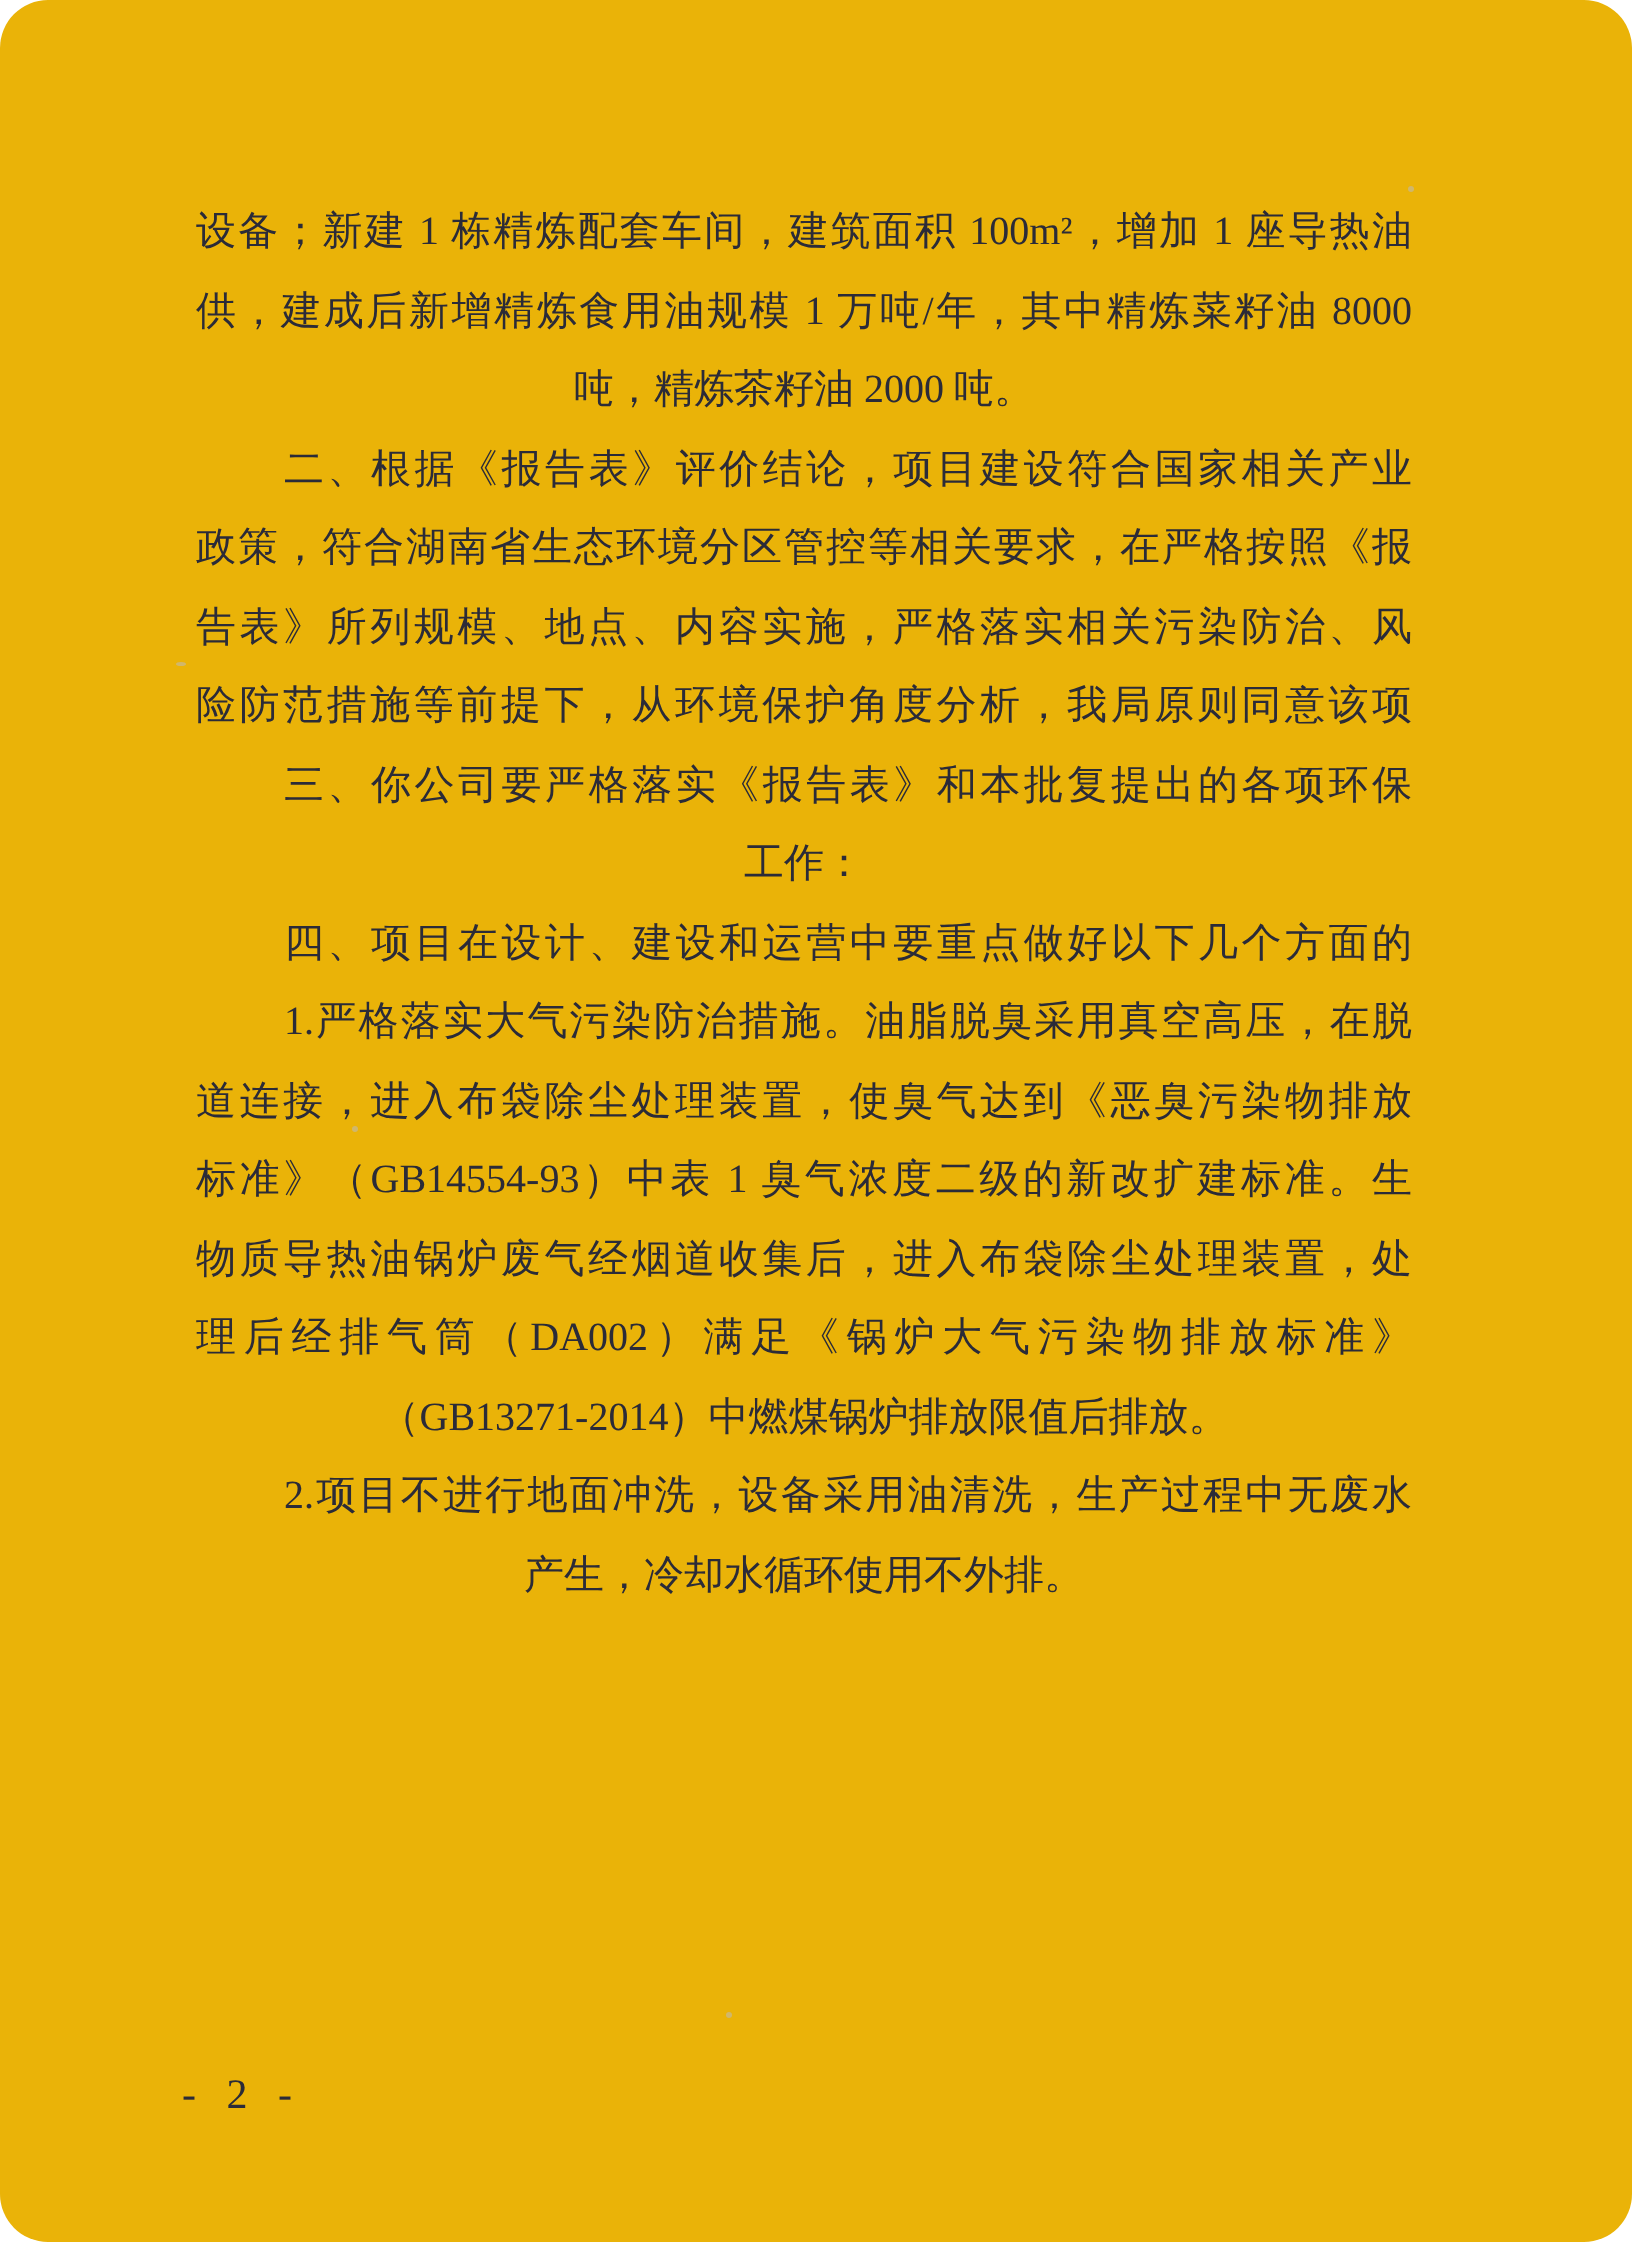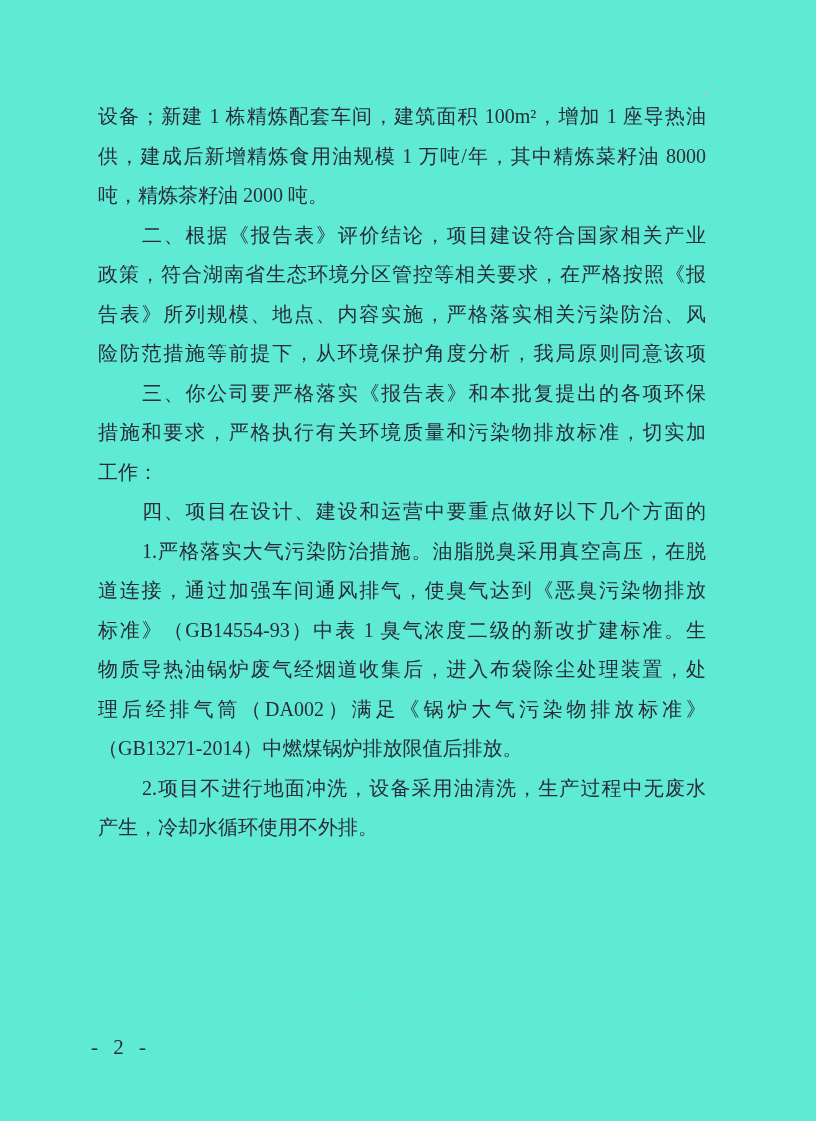--- a/index.html
+++ b/index.html
@@ -4,36 +4,37 @@
 <style>
   html, body {
     margin: 0;
     padding: 0;
     background: #ffffff;
   }
   .page {
     position: relative;
     width: 816px;
     height: 1121px;
-    background: #5eead4;
+    background: #eab308;
     overflow: hidden;
     font-family: "Liberation Serif", "DejaVu Serif", serif;
+    border-radius: 24px;
   }
   .content {
     position: absolute;
     left: 98px;
     top: 97px;
     width: 608px;
   }
   .line {
     height: 39.5px;
     line-height: 39.5px;
     font-size: 20px;
     color: #2b2b38;
-    text-align: left;
+    text-align: center;
     white-space: normal;
     overflow: visible;
   }
   .line.j {
     text-align: justify;
     text-align-last: justify;
     text-justify: inter-character;
   }
   .line.indent {
     text-indent: 44px;
@@ -66,25 +67,24 @@
 <div class="page">
   <div class="content">
       <div class="line j">设备；新建 1 栋精炼配套车间，建筑面积 100m²，增加 1 座导热油</div>
       <div class="line j">供，建成后新增精炼食用油规模 1 万吨/年，其中精炼菜籽油 8000</div>
       <div class="line">吨，精炼茶籽油 2000 吨。</div>
       <div class="line j indent">二、根据《报告表》评价结论，项目建设符合国家相关产业</div>
       <div class="line j">政策，符合湖南省生态环境分区管控等相关要求，在严格按照《报</div>
       <div class="line j">告表》所列规模、地点、内容实施，严格落实相关污染防治、风</div>
       <div class="line j">险防范措施等前提下，从环境保护角度分析，我局原则同意该项</div>
       <div class="line j indent">三、你公司要严格落实《报告表》和本批复提出的各项环保</div>
-      <div class="line j">措施和要求，严格执行有关环境质量和污染物排放标准，切实加</div>
       <div class="line">工作：</div>
       <div class="line j indent">四、项目在设计、建设和运营中要重点做好以下几个方面的</div>
       <div class="line j indent">1.严格落实大气污染防治措施。油脂脱臭采用真空高压，在脱</div>
-      <div class="line j">道连接，通过加强车间通风排气，使臭气达到《恶臭污染物排放</div>
+      <div class="line j">道连接，进入布袋除尘处理装置，使臭气达到《恶臭污染物排放</div>
       <div class="line j">标准》（GB14554-93）中表 1 臭气浓度二级的新改扩建标准。生</div>
       <div class="line j">物质导热油锅炉废气经烟道收集后，进入布袋除尘处理装置，处</div>
       <div class="line j">理后经排气筒（DA002）满足《锅炉大气污染物排放标准》</div>
       <div class="line">（GB13271-2014）中燃煤锅炉排放限值后排放。</div>
       <div class="line j indent">2.项目不进行地面冲洗，设备采用油清洗，生产过程中无废水</div>
       <div class="line">产生，冷却水循环使用不外排。</div>
     </div>
   <div class="footer">- 2 -</div>
   <div class="speck s1"></div>
   <div class="speck s2"></div>

